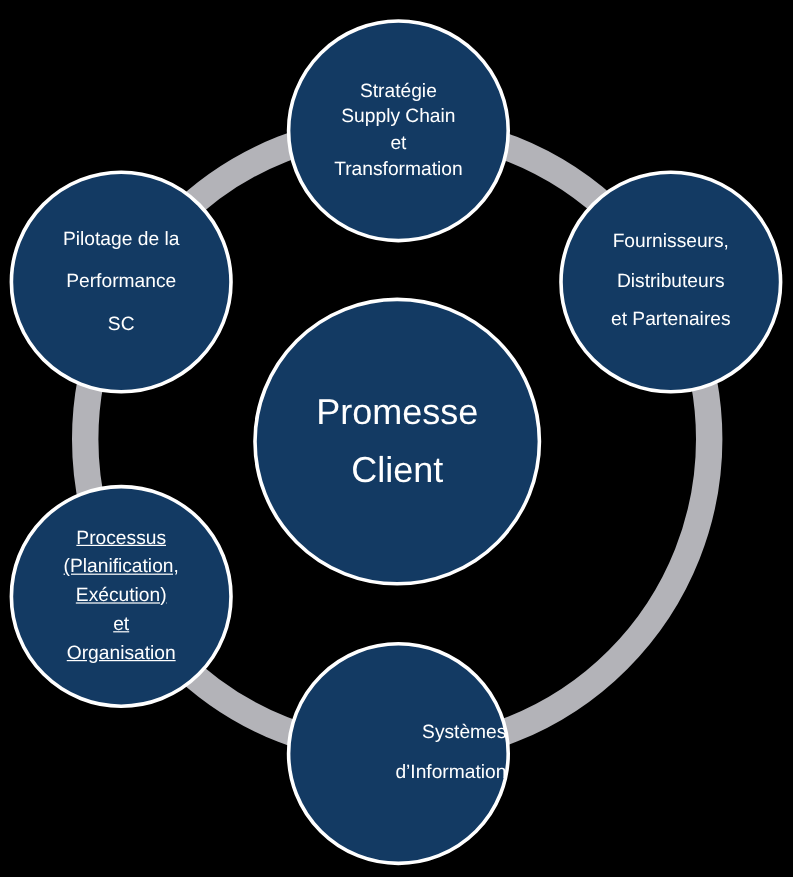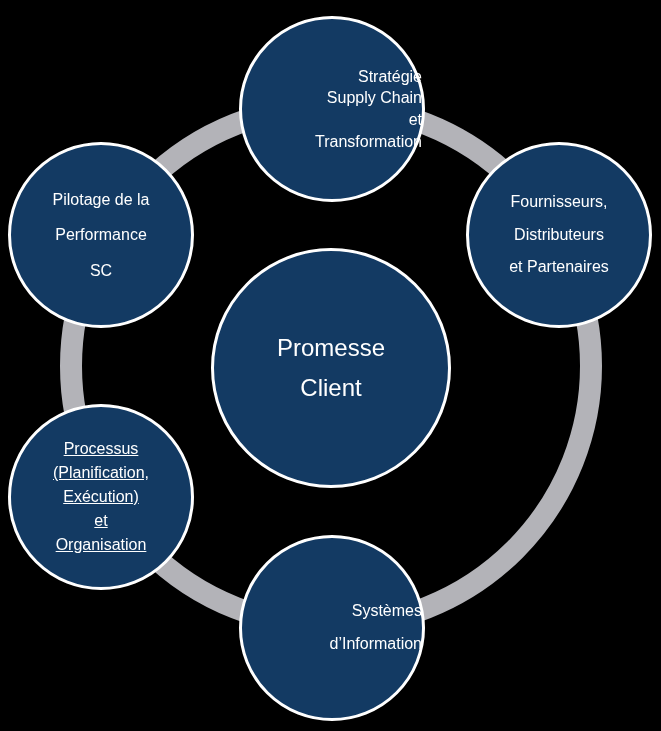--- a/index.html
+++ b/index.html
@@ -45,26 +45,26 @@
     width: 100%;
   }
   .satellite {
     width: 186px;
     height: 186px;
     font-size: 16px;
   }
   .center-node {
     width: 240px;
     height: 240px;
-    font-size: 24px;
+    font-size: 30px;
     z-index: 3;
   }
   
   .pos-center      { left: 211px; top: 248px; }
-  .pos-top         { left: 239px; top: 16px; text-align: right;  }
+  .pos-top         { left: 239px; top: 16px;  }
   .pos-top-left    { left: 8px;   top: 142px; }
   .pos-top-right   { left: 466px; top: 142px; }
   .pos-bottom-left { left: 8px;   top: 404px; }
   .pos-bottom-right{ left: 466px; top: 404px; }
   .pos-bottom      { left: 239px; top: 535px; text-align: right; }
   
   .lh-135 { line-height: 1.35; }
   .lh-150 { line-height: 1.50; text-decoration: underline; }
   .lh-165 { line-height: 1.65; }
   .lh-205 { line-height: 2.05; }

